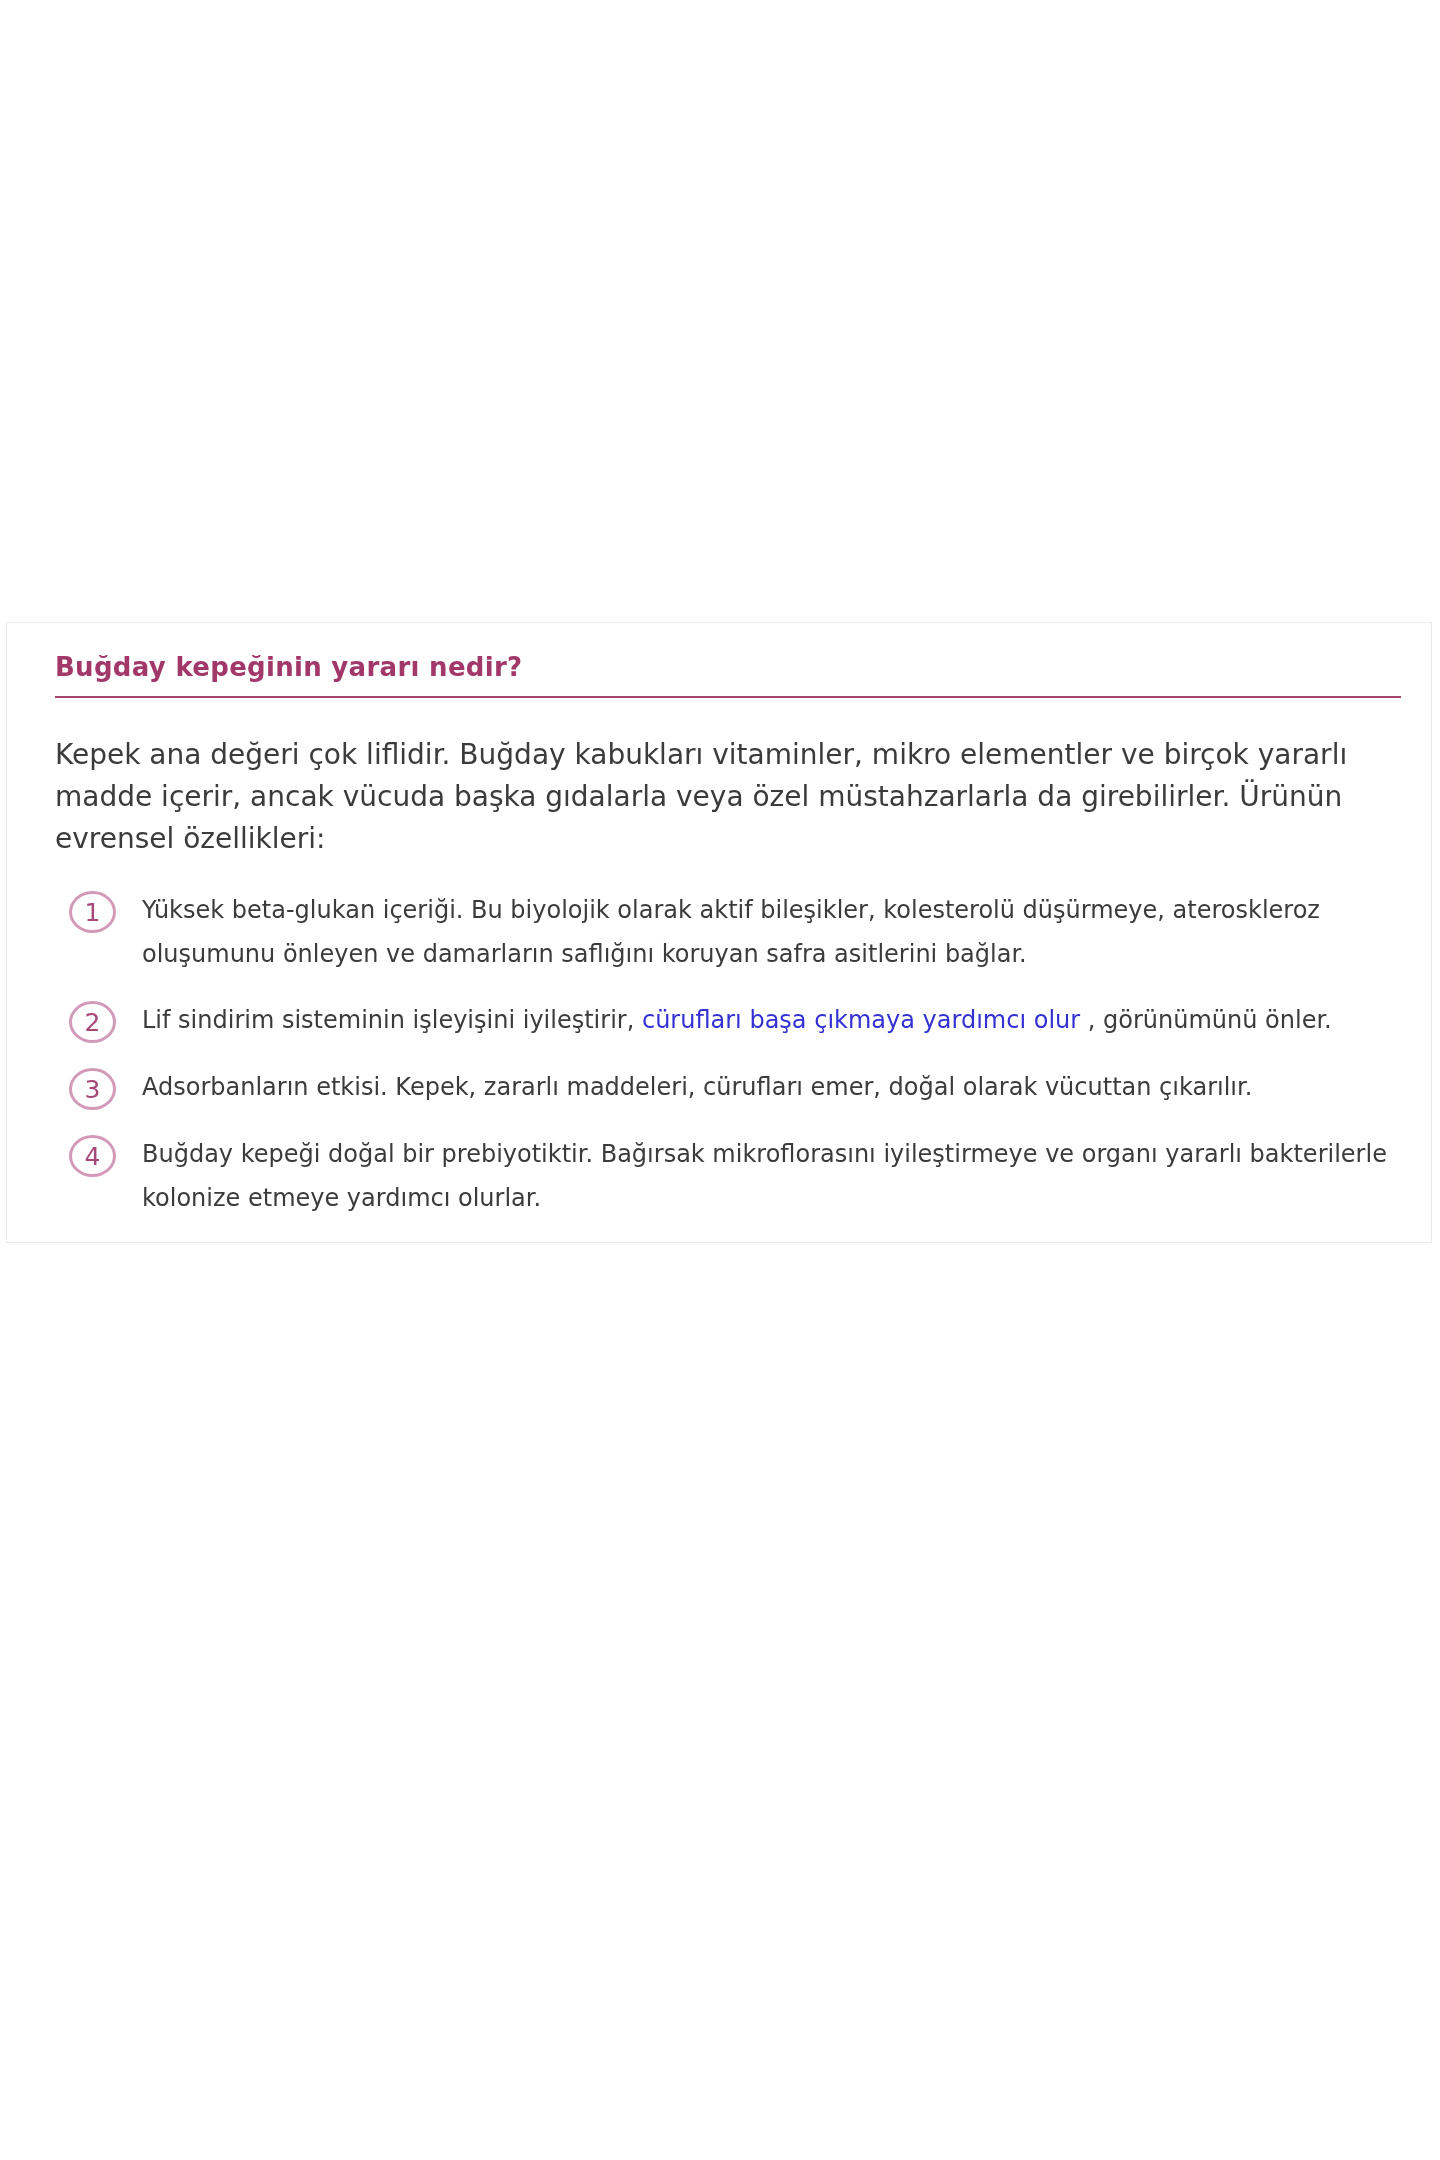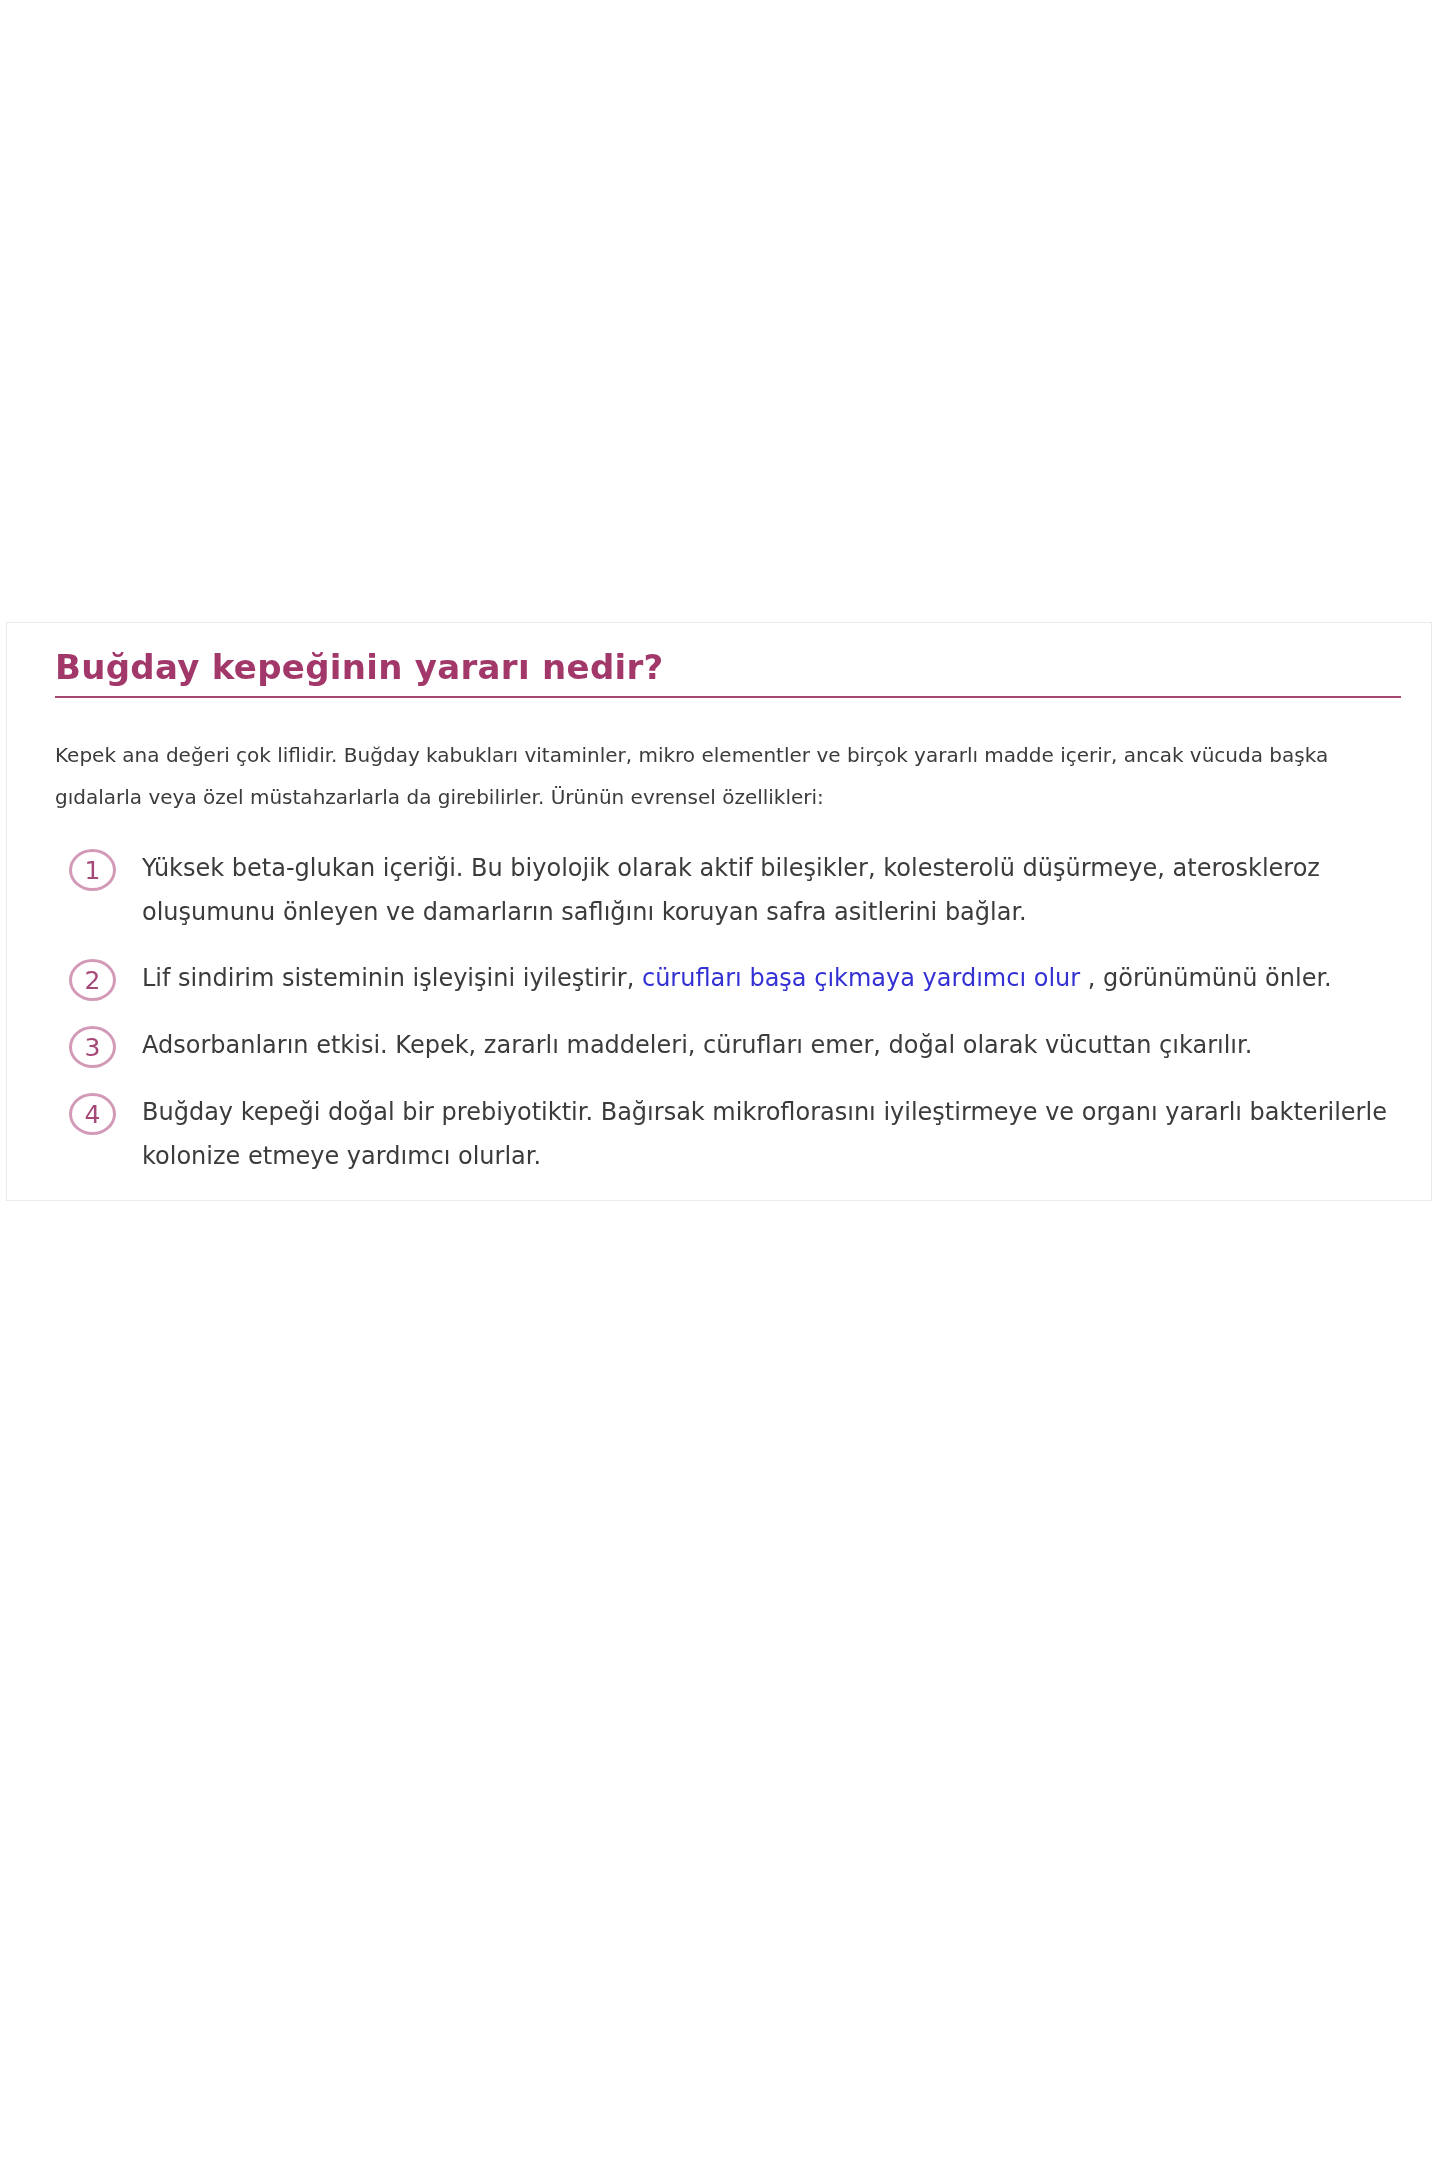--- a/index.html
+++ b/index.html
@@ -16,33 +16,33 @@
     top: 622px;
     left: 6px;
     width: 1426px;
     box-sizing: border-box;
     background: #ffffff;
     border: 1px solid #eaeaea;
     padding: 24px 30px 22px 48px;
   }
   .article-heading {
     margin: 0;
-    font-size: 34px;
+    font-size: 26px;
     line-height: 41px;
     font-weight: bold;
     color: #a2376a;
     letter-spacing: 0.3px;
   }
   .heading-rule {
     border: none;
     border-top: 2px solid #a5486f;
     margin: 8px 0 0 0;
   }
   .body-text {
-    font-size: 20px;
+    font-size: 28px;
     line-height: 42px;
     color: #3b3b3b;
   }
   .intro { margin: 36px 0 0 0; }
   .outro { margin: 26px 0 0 0; }
   .benefits {
     list-style: none;
     margin: 28px 0 0 0;
     padding: 0;
   }

